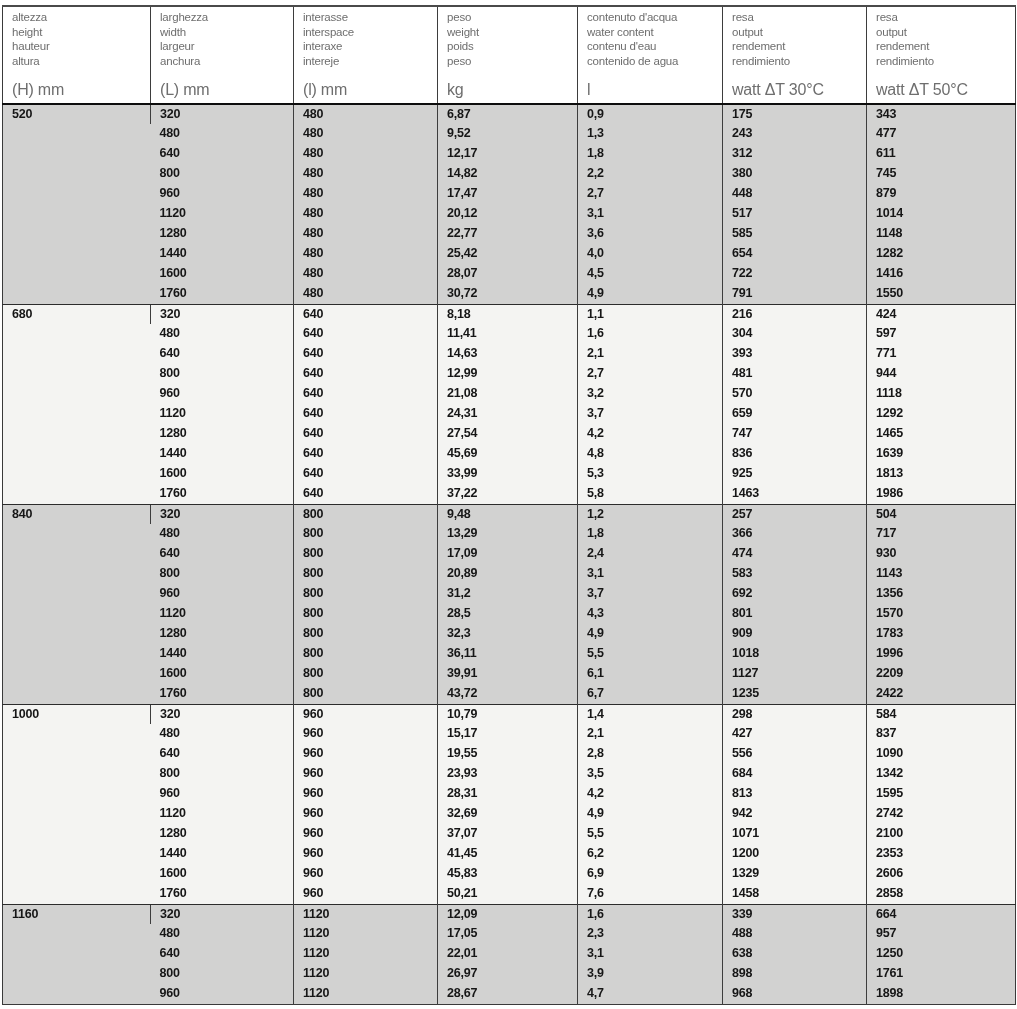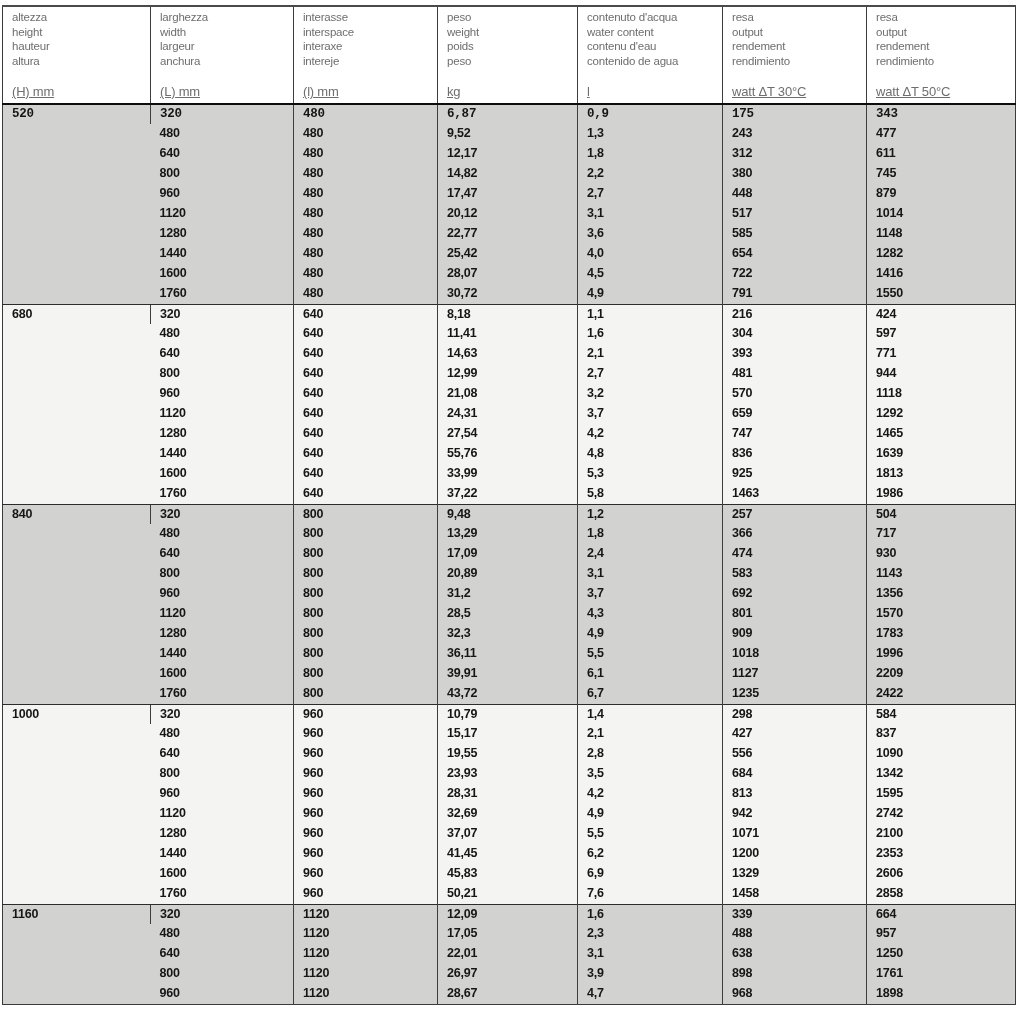--- a/index.html
+++ b/index.html
@@ -55,41 +55,40 @@
   }
   .hlabels { display: flex; flex-direction: column; }
   .hlabels span {
     font-size: 11.5px;
     line-height: 14.5px;
     color: #6e6e6e;
     letter-spacing: -0.2px;
     white-space: nowrap;
   }
   .hunit {
-    font-size: 13px;
+    font-size: 16px;
     color: #6e6e6e;
     letter-spacing: -0.2px;
     white-space: nowrap;
-    text-decoration: underline;
   }
 
   tbody td {
     height: 20px;
     font-size: 12.5px;
     font-weight: bold;
     color: #161616;
     letter-spacing: -0.2px;
     padding: 2px 4px 0 9px;
     box-sizing: border-box;
     white-space: nowrap;
   }
   tr.band-gray td  { background: #d2d2d1; }
   tr.band-light td { background: #f4f4f2; }
   tr.group-start td { border-top: 1.5px solid #2c2c2c; }
-  tbody tr:first-child td { border-top: none; font-family: Liberation Mono, monospace; }
+  tbody tr:first-child td { border-top: none; }
 </style>
 </head>
 <body>
 
 <div class="page">
   <table class="spec">
     <colgroup>
         <col style="width: 148px;">
         <col style="width: 143px;">
         <col style="width: 144px;">
@@ -314,21 +313,21 @@
           <td>1280</td>
           <td>640</td>
           <td>27,54</td>
           <td>4,2</td>
           <td>747</td>
           <td>1465</td>
         </tr>
         <tr class="band-light">
           <td>1440</td>
           <td>640</td>
-          <td>55,76</td>
+          <td>45,69</td>
           <td>4,8</td>
           <td>836</td>
           <td>1639</td>
         </tr>
         <tr class="band-light">
           <td>1600</td>
           <td>640</td>
           <td>33,99</td>
           <td>5,3</td>
           <td>925</td>

